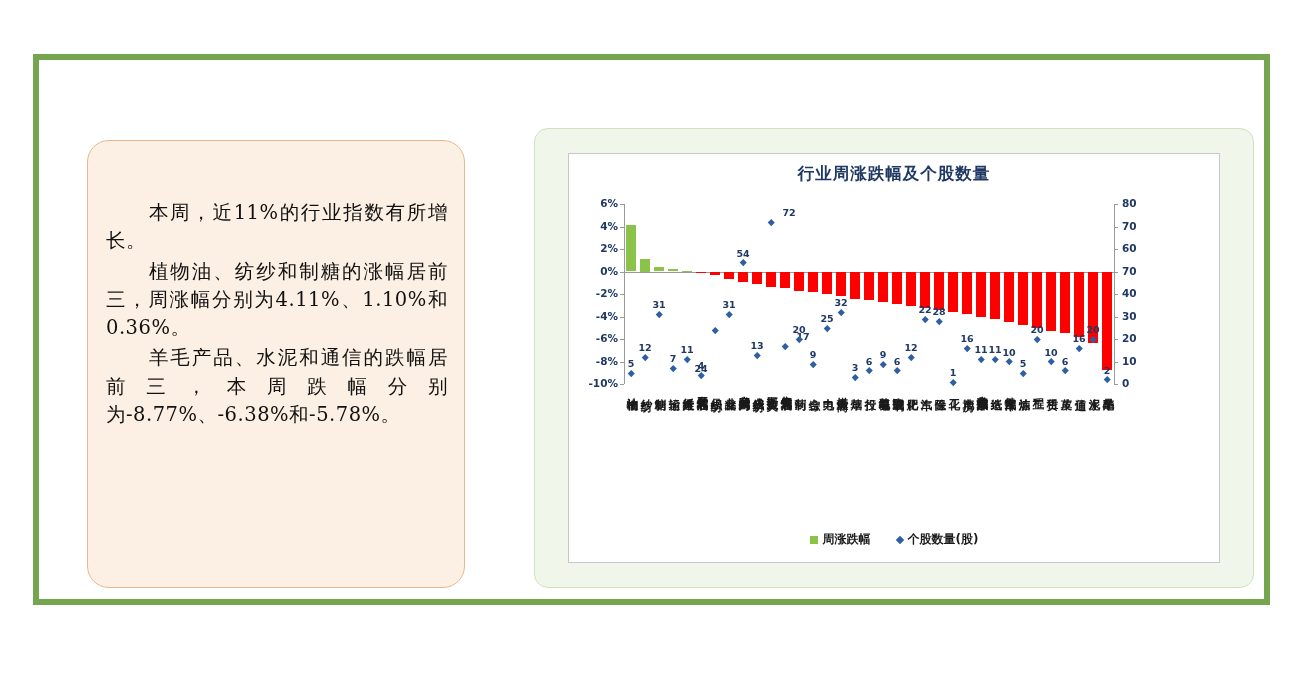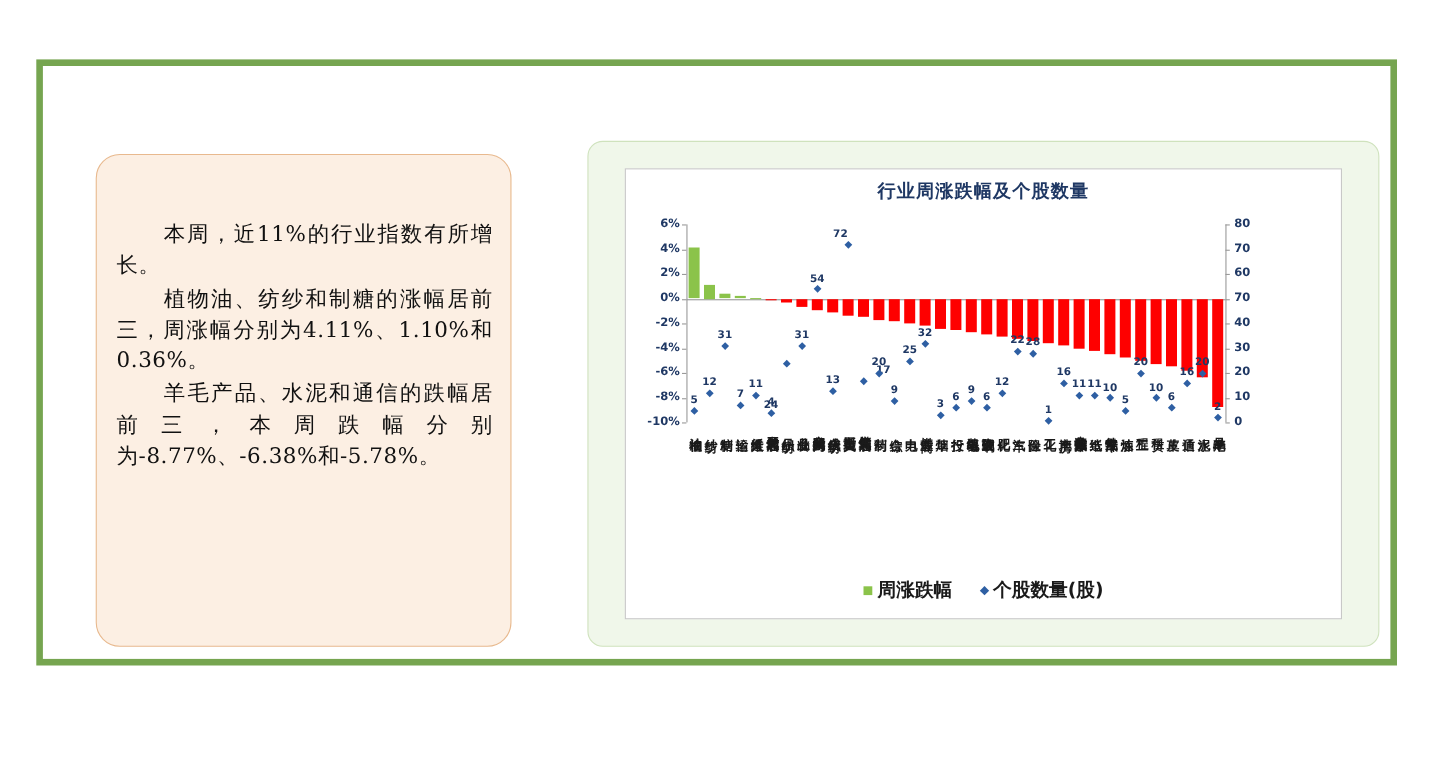--- a/index.html
+++ b/index.html
@@ -161,21 +161,21 @@
   }
 
   
   #legend {
     position: absolute;
     left: 0; right: 0; bottom: 14px;
     display: flex;
     justify-content: center;
     align-items: center;
     gap: 26px;
-    font-size: 17px;
+    font-size: 12px;
     font-weight: bold;
     color: #1a1a1a;
     font-family: "DejaVu Sans", sans-serif;
   }
   .legend-item { display: flex; align-items: center; gap: 5px; }
   .legend-swatch-square { width: 8px; height: 8px; background: #8bc34a; }
   .legend-swatch-diamond {
     width: 6px; height: 6px; background: #2e5fa3;
     transform: rotate(45deg);
   }
@@ -291,21 +291,21 @@
           <div class="dlabel" style="left: 65px; width: 24px; top: 156px;">4</div>
           <div class="marker" style="left: 88.75px; top: 123.75px;"></div>
           <div class="dlabel" style="left: 65px; width: 24px; top: 111px; margin-top: 48px;">24</div>
           <div class="marker" style="left: 102.75px; top: 108px;"></div>
           <div class="dlabel" style="left: 93px; width: 24px; top: 95.25px;">31</div>
           <div class="marker" style="left: 116.75px; top: 56.25px;"></div>
           <div class="dlabel" style="left: 107px; width: 24px; top: 43.5px;">54</div>
           <div class="marker" style="left: 130.75px; top: 148.5px;"></div>
           <div class="dlabel" style="left: 121px; width: 24px; top: 135.75px;">13</div>
           <div class="marker" style="left: 144.75px; top: 15.75px;"></div>
-          <div class="dlabel" style="left: 128px; width: 24px; top: 3px;">72</div>
+          <div class="dlabel" style="left: 153px; width: 24px; top: 3px;">72</div>
           <div class="marker" style="left: 158.75px; top: 139.5px;"></div>
           <div class="dlabel" style="left: 167px; width: 24px; top: 126.75px;">17</div>
           <div class="marker" style="left: 172.75px; top: 132.75px;"></div>
           <div class="dlabel" style="left: 163px; width: 24px; top: 120px;">20</div>
           <div class="marker" style="left: 186.75px; top: 157.5px;"></div>
           <div class="dlabel" style="left: 177px; width: 24px; top: 144.75px;">9</div>
           <div class="marker" style="left: 200.75px; top: 121.5px;"></div>
           <div class="dlabel" style="left: 191px; width: 24px; top: 108.75px;">25</div>
           <div class="marker" style="left: 214.75px; top: 105.75px;"></div>
           <div class="dlabel" style="left: 205px; width: 24px; top: 93px;">32</div>

